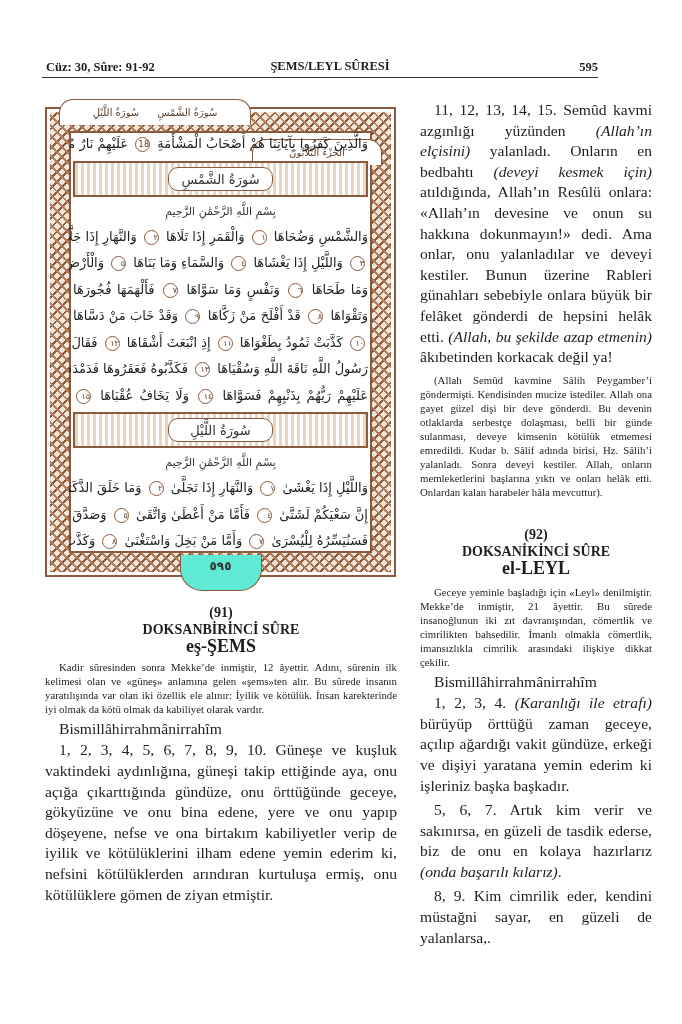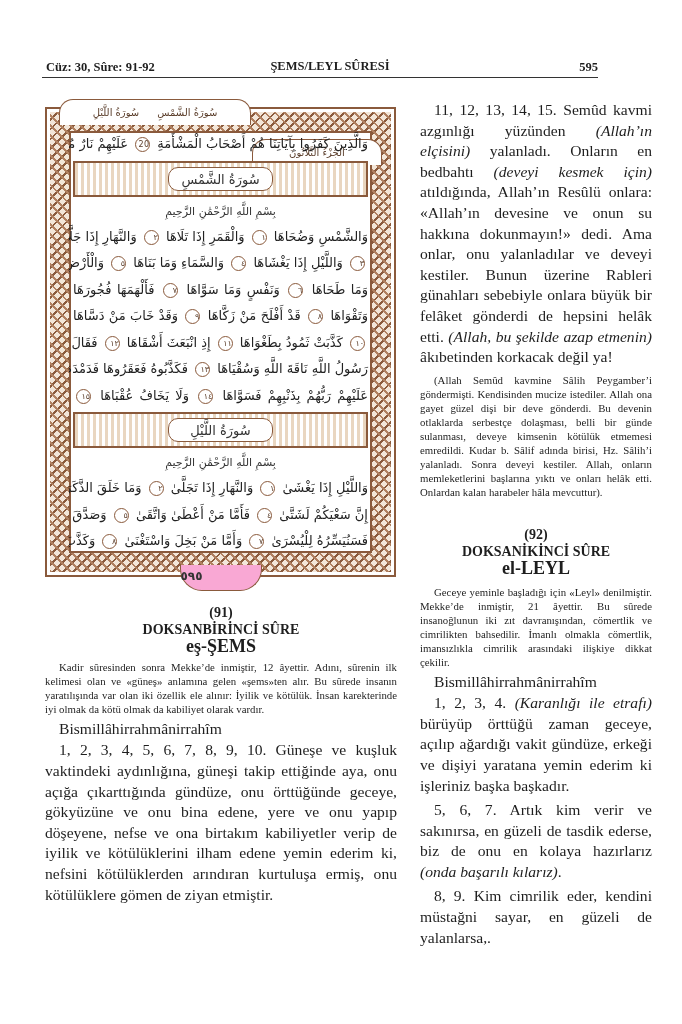--- a/index.html
+++ b/index.html
@@ -35,23 +35,23 @@
   .ayah-line .num { display: inline-block; width: 15px; height: 15px; border: 1px solid #8a5a3c; border-radius: 50%;
                     font-size: 8px; line-height: 13px; text-align: center; color: #5a3d2a; vertical-align: middle; margin: 0 3px; }
   .sura-banner { height: 36px; margin: 3px 4px; border: 2px solid #8a5a3c; position: relative;
                  background:
                    radial-gradient(ellipse at 12% 50%, #8a5a3c 0 6px, transparent 7px),
                    radial-gradient(ellipse at 88% 50%, #8a5a3c 0 6px, transparent 7px),
                    repeating-linear-gradient(90deg, #e9d6c0 0 3px, #fff 3px 6px); }
   .sura-banner .label { position: absolute; left: 32%; right: 32%; top: 4px; bottom: 4px; background: #fff;
                         border: 1px solid #8a5a3c; border-radius: 10px; text-align: center; font-size: 13px; line-height: 24px; color: #333; }
   .basmala { height: 24px; line-height: 24px; text-align: center; font-size: 11px; color: #333; }
-  .page-num-tab { position: absolute; left: 50%; transform: translateX(-50%); bottom: 4px; width: 82px; height: 26px;
-                  background: #f9a8d4; border: 1.5px solid #8a5a3c; border-top: none; border-radius: 0 0 22px 22px;
-                  font-family: "DejaVu Sans", sans-serif; font-size: 12px; font-weight: bold; line-height: 22px; color: #333; }
+  .page-num-tab { position: absolute; left: 50%; transform: translateX(-50%); bottom: 4px; width: 82px; height: 36px;
+                  background: #5eead4; border: 1.5px solid #8a5a3c; border-top: none; border-radius: 0 0 22px 22px;
+                  font-family: "DejaVu Sans", sans-serif; font-size: 12px; font-weight: bold; text-align: center; line-height: 22px; color: #333; }
 
   
   .col-left { position: absolute; left: 45px; top: 600px; width: 352px; }
   .col-right { position: absolute; left: 420px; top: 100px; width: 232px; }
   p.big { font-size: 15.6px; line-height: 20.6px; text-align: justify; text-indent: 14px; }
   p.small { font-size: 10.8px; line-height: 14.1px; text-align: justify; text-indent: 14px; margin-top: 5px; }
   .sure-title { text-align: center; font-weight: bold; font-size: 14px; line-height: 17px; margin-top: 4px; }
   .sure-title .it { font-size: 18px; }
   .bismillah { font-size: 15.6px; line-height: 22px; text-indent: 14px; margin-top: 2px; }
   i { font-style: italic; }
@@ -75,21 +75,21 @@
     <span>سُورَةُ الشَّمْسِ</span>
     <span>سُورَةُ اللَّيْلِ</span>
   </div>
   <div class="top-tab right">
     <span>الجُزْءُ الثَّلَاثُونَ</span>
   </div>
 
   <div class="mushaf-body">
     <div class="ayah-line">
       <span>وَالَّذِينَ كَفَرُوا بِآيَاتِنَا هُمْ أَصْحَابُ الْمَشْأَمَةِ</span>
-      <span class="num">20</span>
+      <span class="num">18</span>
       <span>عَلَيْهِمْ نَارٌ مُؤْصَدَةٌ</span>
       
     </div>
 
     <div class="sura-banner">
       <div class="label">سُورَةُ الشَّمْسِ</div>
     </div>
     <div class="basmala">بِسْمِ اللَّهِ الرَّحْمَٰنِ الرَّحِيمِ</div>
 
     <div class="ayah-line">

